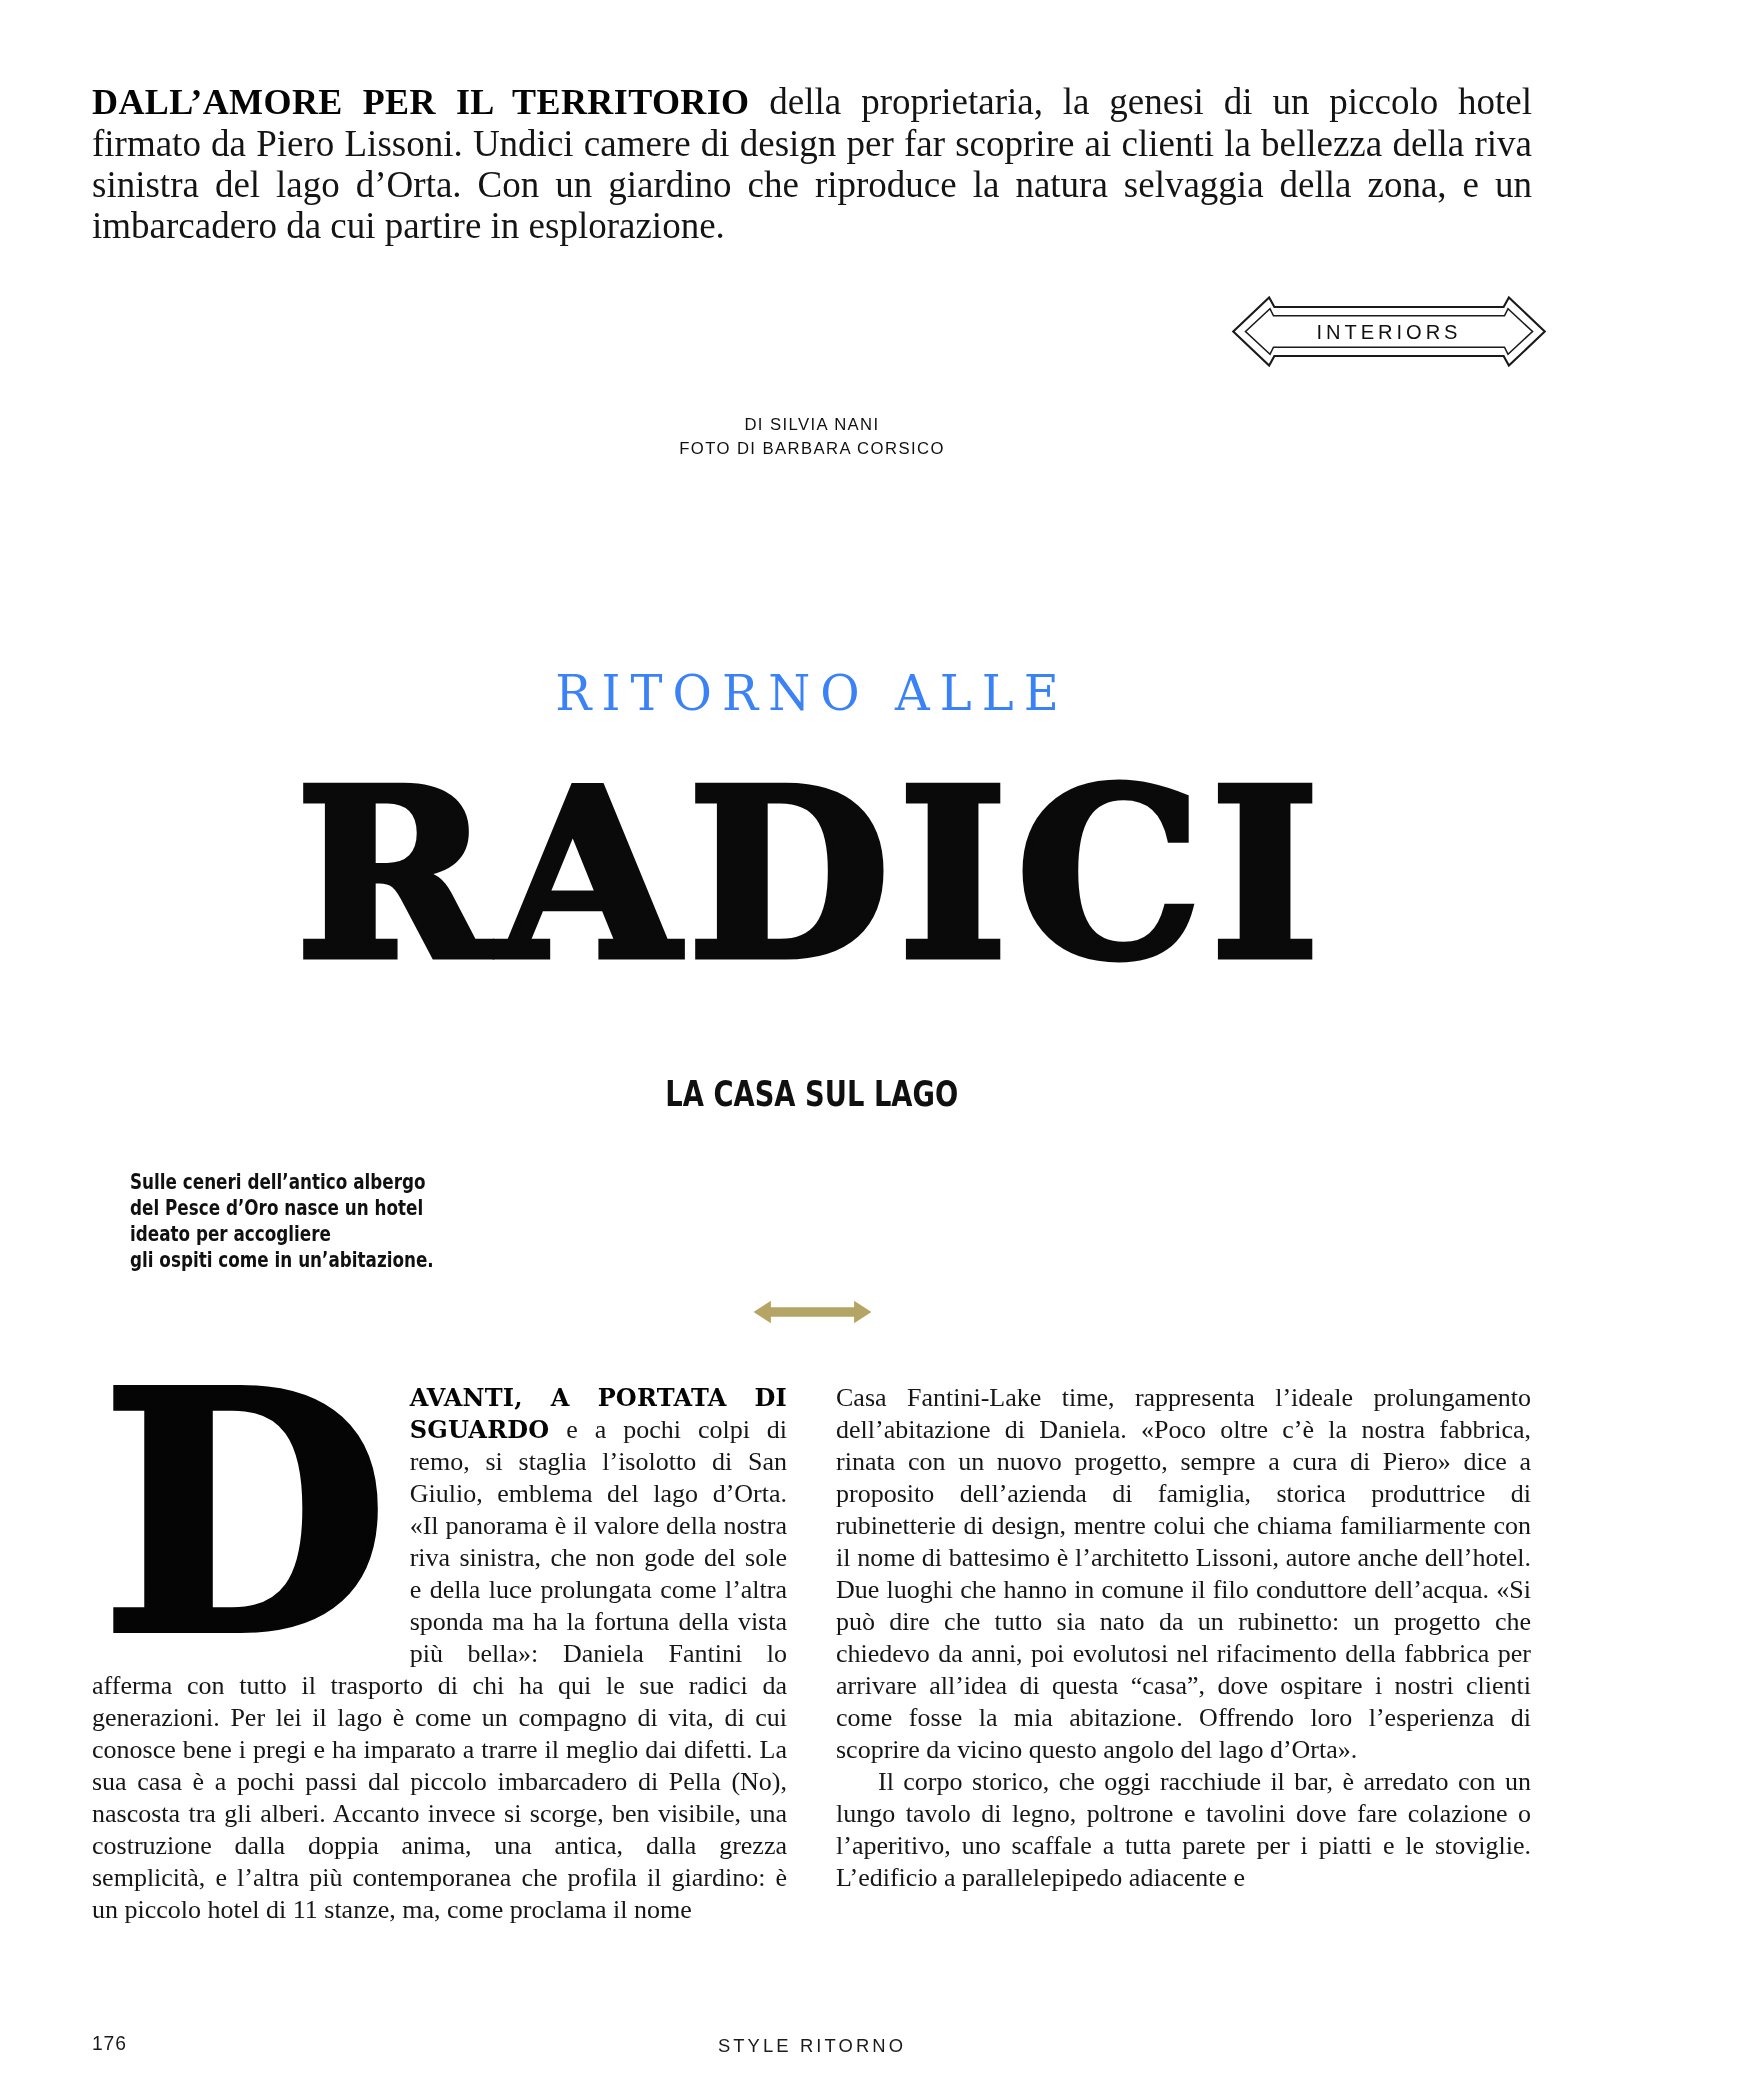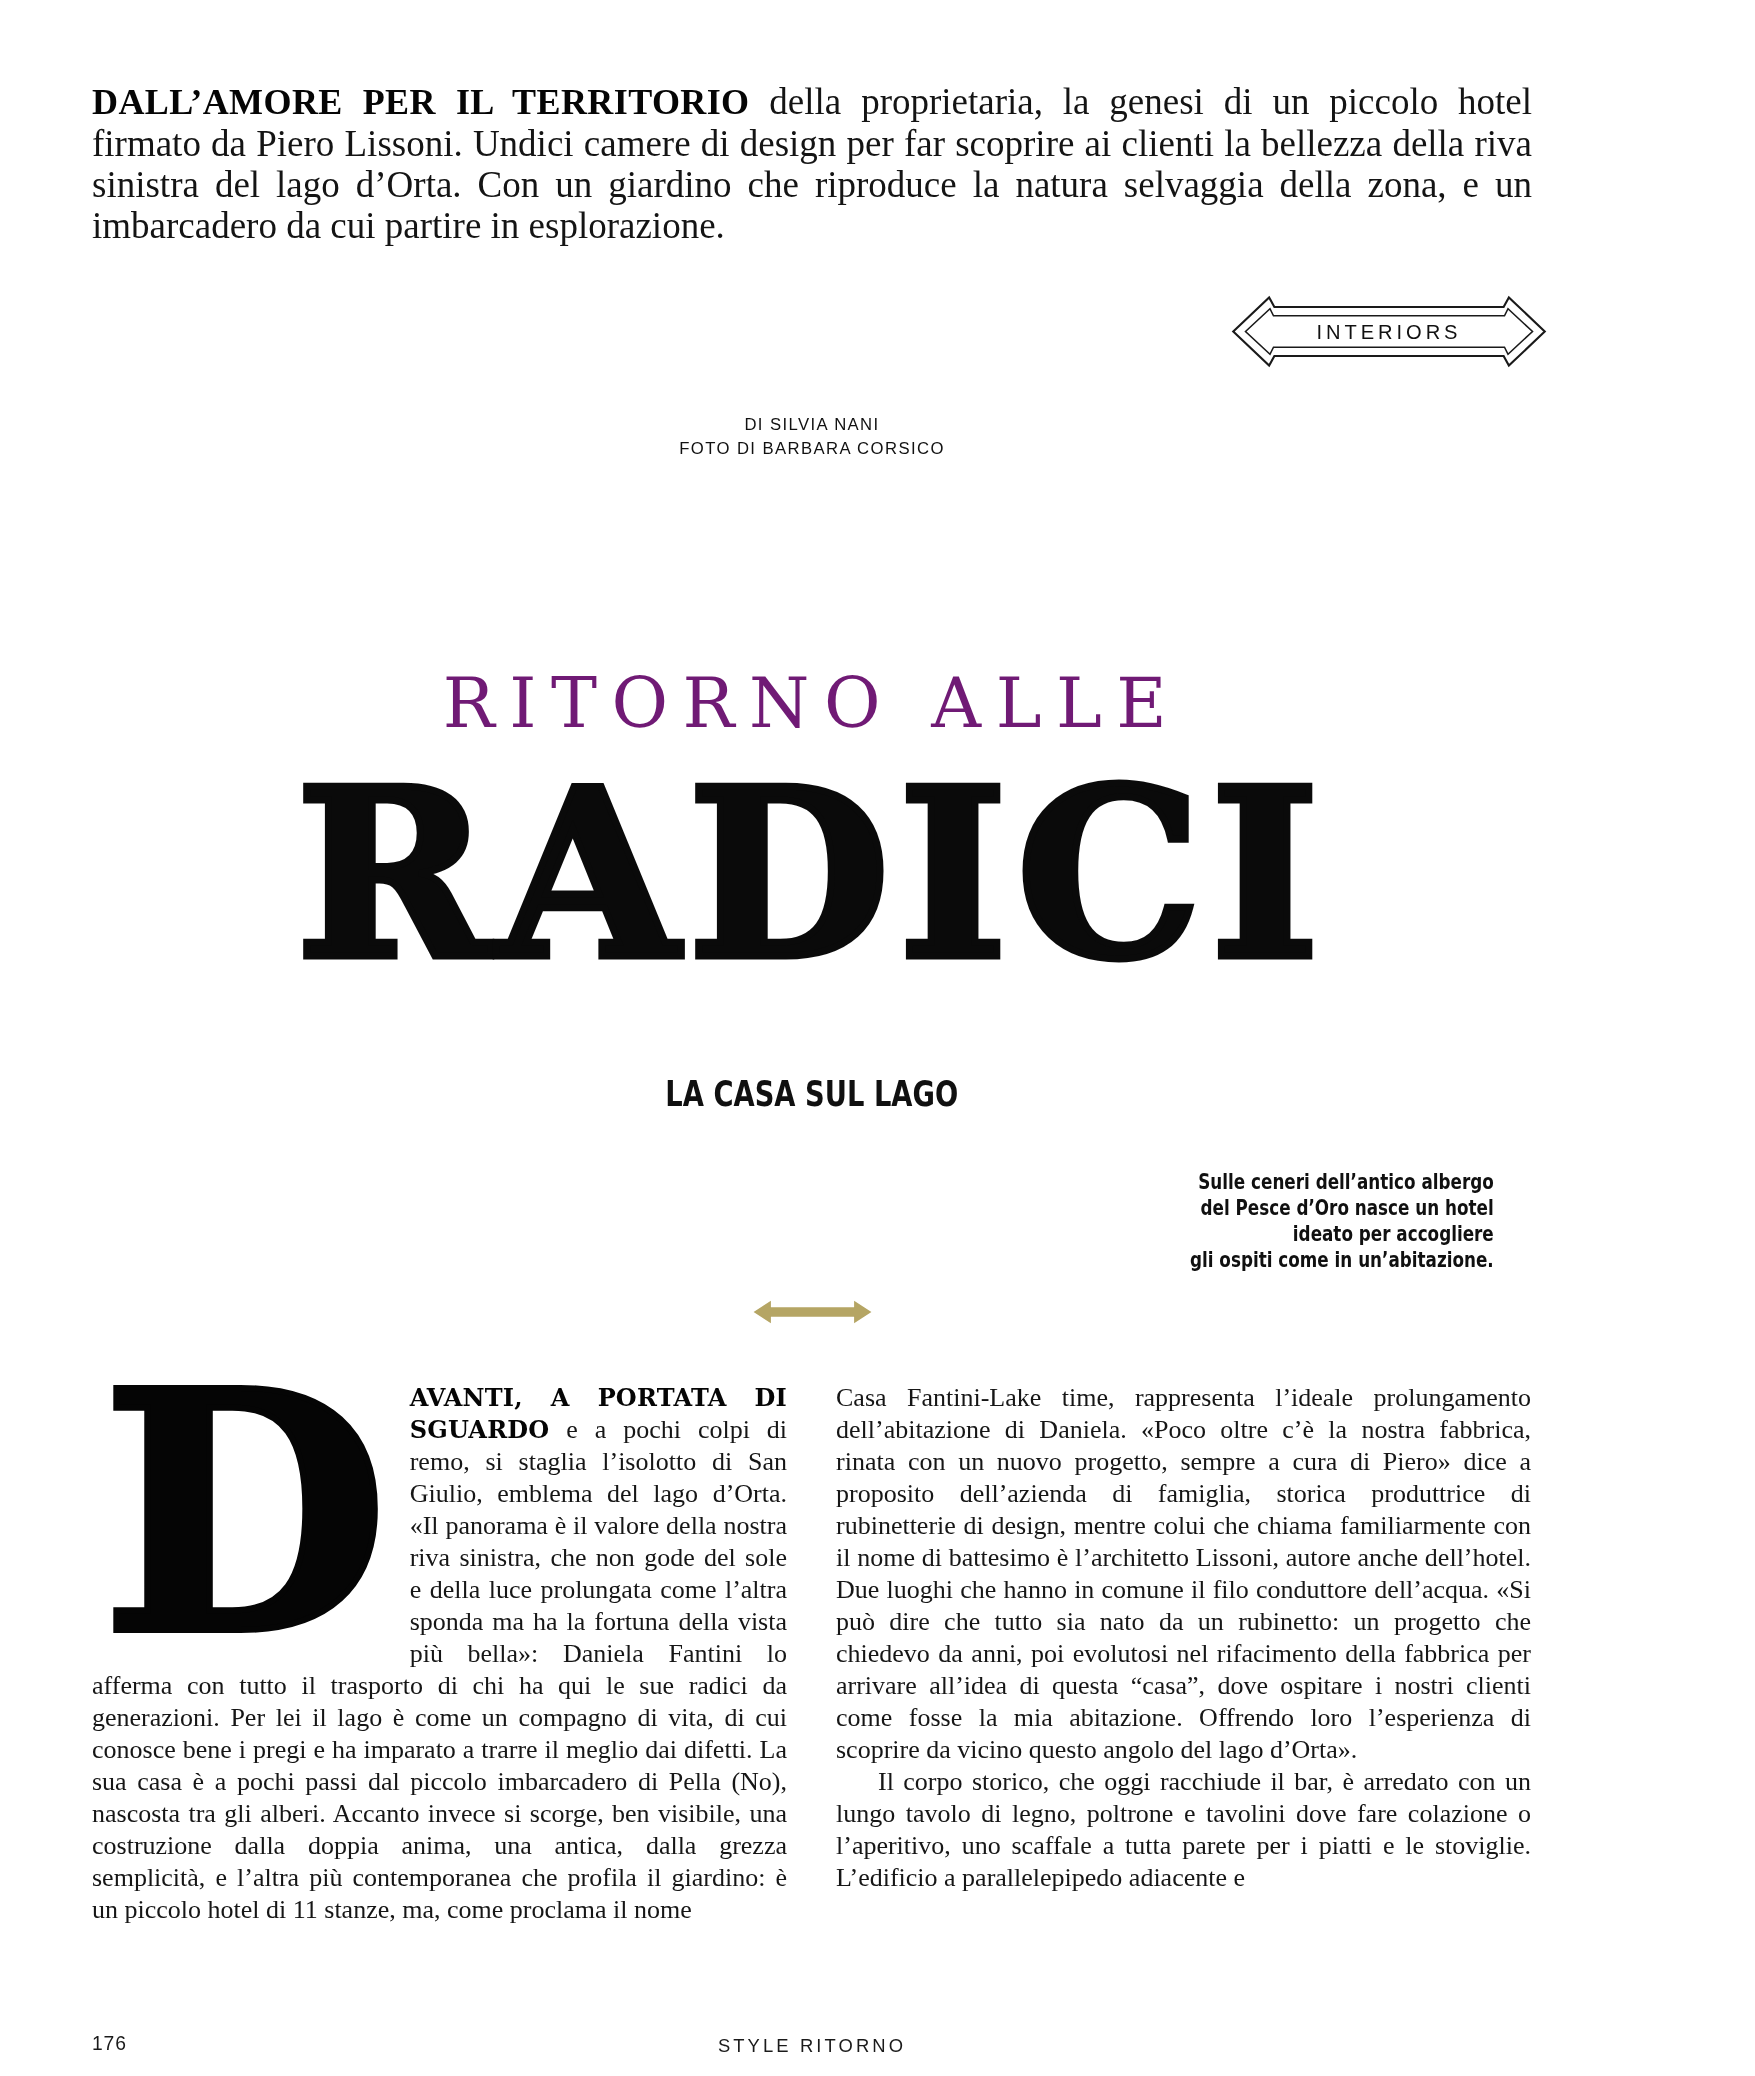--- a/index.html
+++ b/index.html
@@ -26,22 +26,22 @@
   }
   
   .credits{
     position:absolute;left:92px;top:413px;width:1440px;text-align:center;
     font-family:"Liberation Sans",sans-serif;font-size:16.7px;line-height:24px;
     letter-spacing:1.4px;font-weight:500;color:#111;
   }
   
   .kicker{
     position:absolute;left:92px;top:669px;width:1440px;text-align:center;
-    font-family:"DejaVu Serif",serif;font-size:69px;line-height:1;
-    letter-spacing:.21em;color:#701a75;white-space:nowrap;
+    font-family:"DejaVu Serif",serif;font-size:48px;line-height:1;
+    letter-spacing:.21em;color:#3b82f6;white-space:nowrap;
   }
   .main-title{
     position:absolute;left:92px;top:781px;width:1440px;text-align:center;
     font-family:"DejaVu Serif",serif;font-weight:700;font-size:233px;line-height:.8;
     letter-spacing:8.8px;color:#0a0a0a;-webkit-text-stroke:7px #0a0a0a;
     white-space:nowrap;
   }
   
   .subtitle-heading{
     position:absolute;left:92px;top:1076px;width:1440px;text-align:center;
@@ -53,21 +53,21 @@
   }
   .byline{
     position:absolute;left:92px;top:1120px;width:1440px;text-align:center;
   }
   .byline span{
     display:inline-block;font-family:"Liberation Serif",serif;font-style:italic;
     font-weight:700;font-size:39px;line-height:1.1;color:#0d0d0d;
     transform:scaleX(.88);transform-origin:center;white-space:nowrap;
   }
   .standfirst{
-    position:absolute;left:92px;top:1169px;width:1440px;text-align:right;
+    position:absolute;left:92px;top:1169px;width:1440px;text-align:left;
   }
   .standfirst .sf-inner{
     display:inline-block;transform:scaleX(.8);transform-origin:center;
     font-family:"DejaVu Sans",sans-serif;font-weight:700;font-size:21px;
     line-height:26px;color:#101010;white-space:nowrap;
   }
   
   .divider{position:absolute;left:92px;top:1299px;width:1440px;text-align:center;}
   
   .columns{position:absolute;left:92px;top:1382px;width:1440px;height:597px;}

